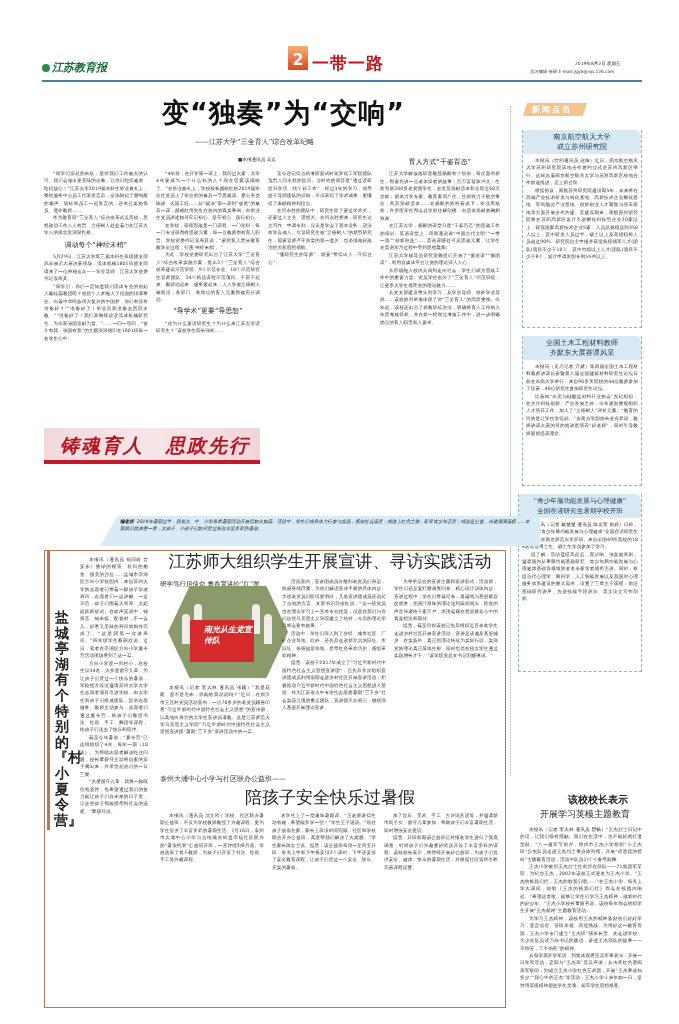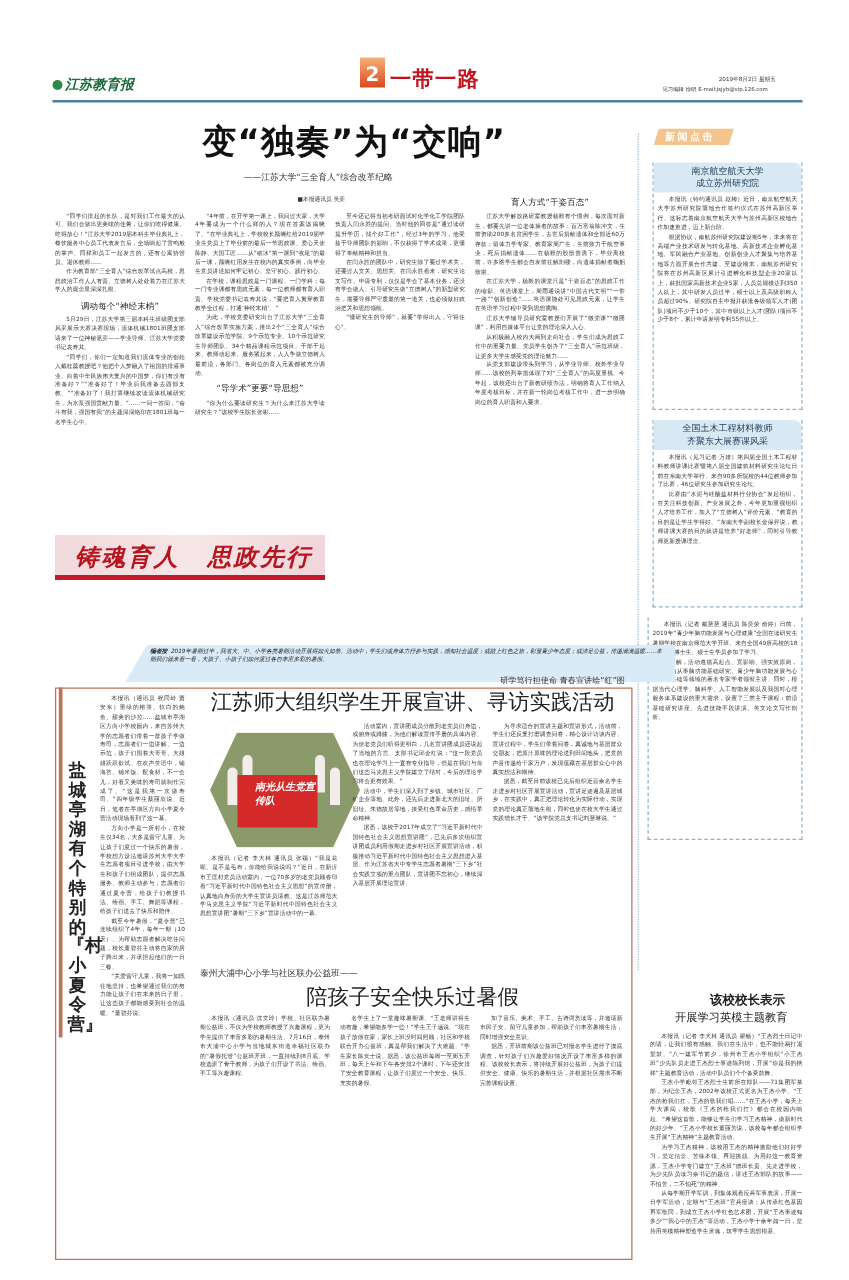--- a/index.html
+++ b/index.html
@@ -22,21 +22,21 @@
   .banner span { position: absolute; top: 5px; font-size: 19px; font-weight: bold; color: #b8141e; font-family: "DejaVu Serif", serif; font-style: italic; letter-spacing: 2px; }
   .news-click { left: 525px; top: 103px; width: 60px; height: 13px; background: #f3c48c; transform: skewX(-18deg); }
   .news-click-label { left: 532px; top: 104px; font-size: 8px; color: #fff; font-weight: bold; letter-spacing: 2px; }
   .brief { border: 1px dashed #8fb3cc; border-top: none; }
   .brief-title { background: #d8e9f4; font-size: 7.2px; text-align: center; line-height: 10px; padding: 2px 0; color: #1e3a55; border-radius: 2px 6px 0 0; }
   .editor-note { left: 100px; top: 516px; width: 440px; height: 30px; background: #d9ebf6; clip-path: polygon(4% 0,100% 0,100% 100%,0 100%); }
   .editor-note-txt { left: 120px; top: 518px; width: 412px; font-size: 4.6px; line-height: 7.2px; color: #222; font-style: italic; }
   .special-frame { left: 44px; top: 550px; width: 462px; height: 458px; border: 1px solid #b7755a; }
   .vertical-title { left: 54px; top: 610px; width: 16px; font-size: 14px; line-height: 15.6px; color: #222; font-weight: bold; text-align: center; }
   .vline { left: 47px; top: 550px; width: 3px; height: 280px; background: #b7755a; }
-  .kicker { font-size: 6.5px; color: #333; text-align: right; }
+  .kicker { font-size: 6.5px; color: #333; text-align: left; margin-top: 40px; }
   .h2 { font-size: 17px; color: #222; text-align: center; }
   .hexphoto { left: 168px; top: 586px; width: 120px; height: 92px; background: #8a9a6a; clip-path: polygon(18% 0,82% 0,100% 50%,82% 100%,18% 100%,0 50%); }
   .flag { position: absolute; left: 22px; top: 34px; width: 64px; height: 42px; background: #d42a2a; }
   .flag span { position: absolute; top: 4px; left: 14px; font-size: 8px; color: #fff; font-weight: bold; font-style: italic; }
   .person { position: absolute; width: 8px; height: 30px; background: #f2ecea; border-radius: 4px 4px 0 0; top: 28px; }
   .xuzhou-title { left: 568px; top: 793px; font-size: 10px; font-weight: bold; font-family: "DejaVu Serif", serif; }
   .xuzhou-sub { left: 540px; top: 808px; font-size: 9px; font-family: "DejaVu Serif", serif; }
   .dotted-v { left: 510px; top: 106px; width: 1px; height: 670px; border-left: 1px dotted #9bbbd2; }
 </style>
 </head>
@@ -105,20 +105,22 @@
 <div class="abs brief" style="left:522px;top:336px;width:120px;height:150px;">
   <div class="brief-title" style="white-space:pre-line;">全国土木工程材料教师
 齐聚东大展赛课风采</div>
   <div class="txt" style="padding:3px 3px;">
     <p>本报讯（见习记者  万婧）第四届全国土木工程材料教师讲课比赛暨第八届全国建筑材料研究生论坛日前在东南大学举行。来自90多所院校的44位教师参加了比赛，46位研究生参加研究生论坛。</p>
     <p>比赛由“水泥与硅酸盐材料行业协会”发起组织，在关注科技创新、产业发展之外，今年更加重视组织人才培养工作，加入了“立德树人”评价元素。“教育的目的是让学生学得好。”东南大学副校长金保昇说，教师讲课大赛的目的就讲是培养“好老师”，同时引导教师更新授课理念。</p>
   </div>
 </div>
 
 <div class="abs brief" style="left:518px;top:494px;width:124px;height:178px;">
+  <div class="brief-title" style="white-space:pre-line;font-size:6.6px;">“青少年脑功能发展与心理健康”
+全国在读研究生暑期学校开班</div>
   <div class="txt" style="padding:3px 3px;">
     <p>本报讯（记者  戴慧慧  通讯员  陈奕荣  俞婷）日前，2019年“青少年脑功能发展与心理健康”全国在读研究生暑期学校在南京师范大学开班。来自全国49所高校的180名在读博士生、硕士生学员参加了学习。</p>
     <p>据了解，活动遵循高起点、宽影响、强实效原则，邀请国内从事脑功能基础研究、青少年脑功能发展与心理健康基础等领域的著名专家学者领衔主讲。同时，根据当代心理学、脑科学、人工智能发展以及我国对心理服务体系建设的重大需求，设置了三类主干课程：前沿基础研究讲座、先进技能手段讲演、英文论文写作剖析。</p>
   </div>
 </div>
 
 <div class="abs xuzhou-title">该校校长表示</div>
 <div class="abs xuzhou-sub">开展学习英模主题教育</div>
 <div class="abs txt" style="left:520px;top:826px;width:122px;height:190px;overflow:hidden;">
   <p>本报讯（记者  李大林  通讯员  瞿畅）“王杰烈士日记中的话，让我们很有感触。我们在生活中，也不能轻易打退堂鼓。”八一建军节前夕，徐州市王杰小学组织“小王杰班”少先队员走进王杰烈士事迹陈列馆，开展“你是我的榜样”主题教育活动，活动中队员们个个备受鼓舞。</p>

